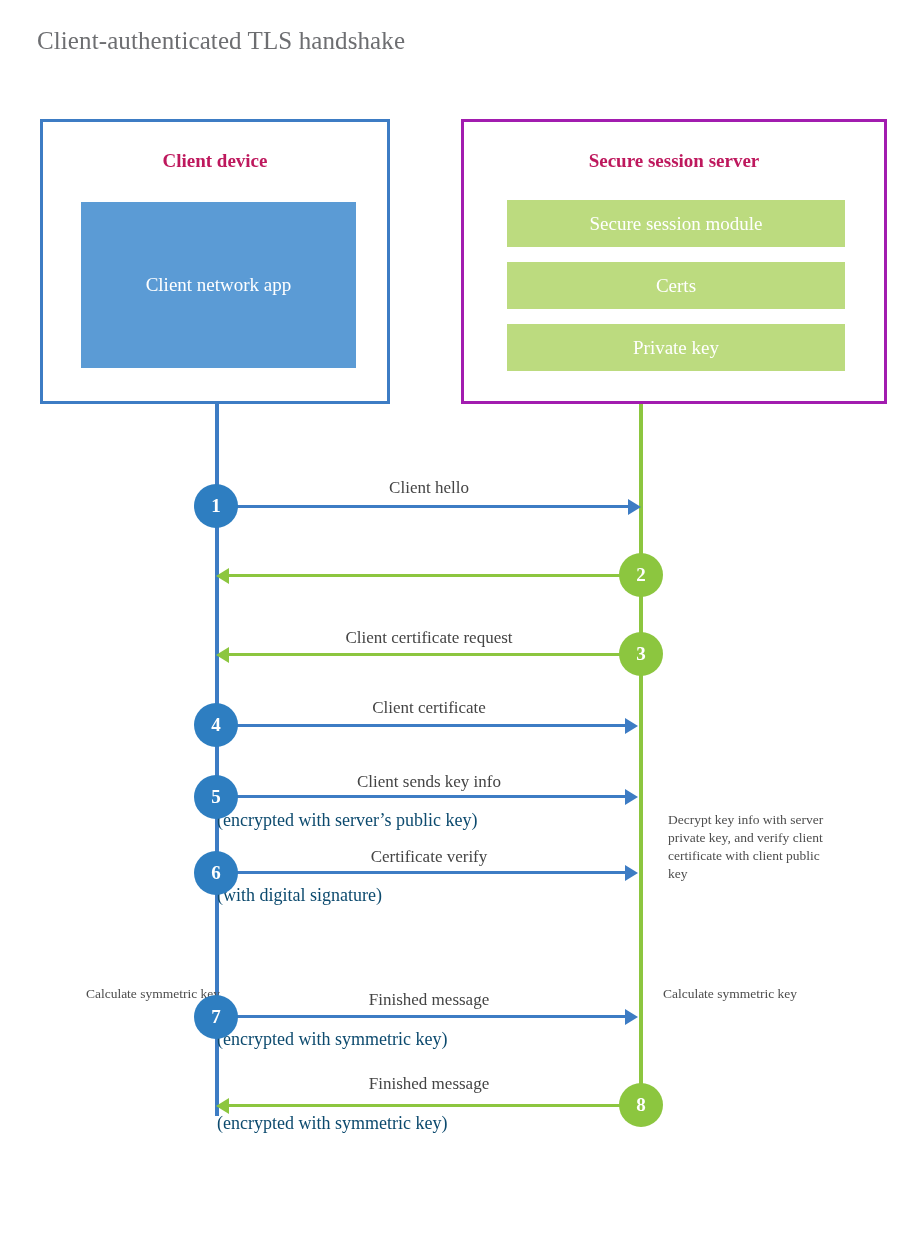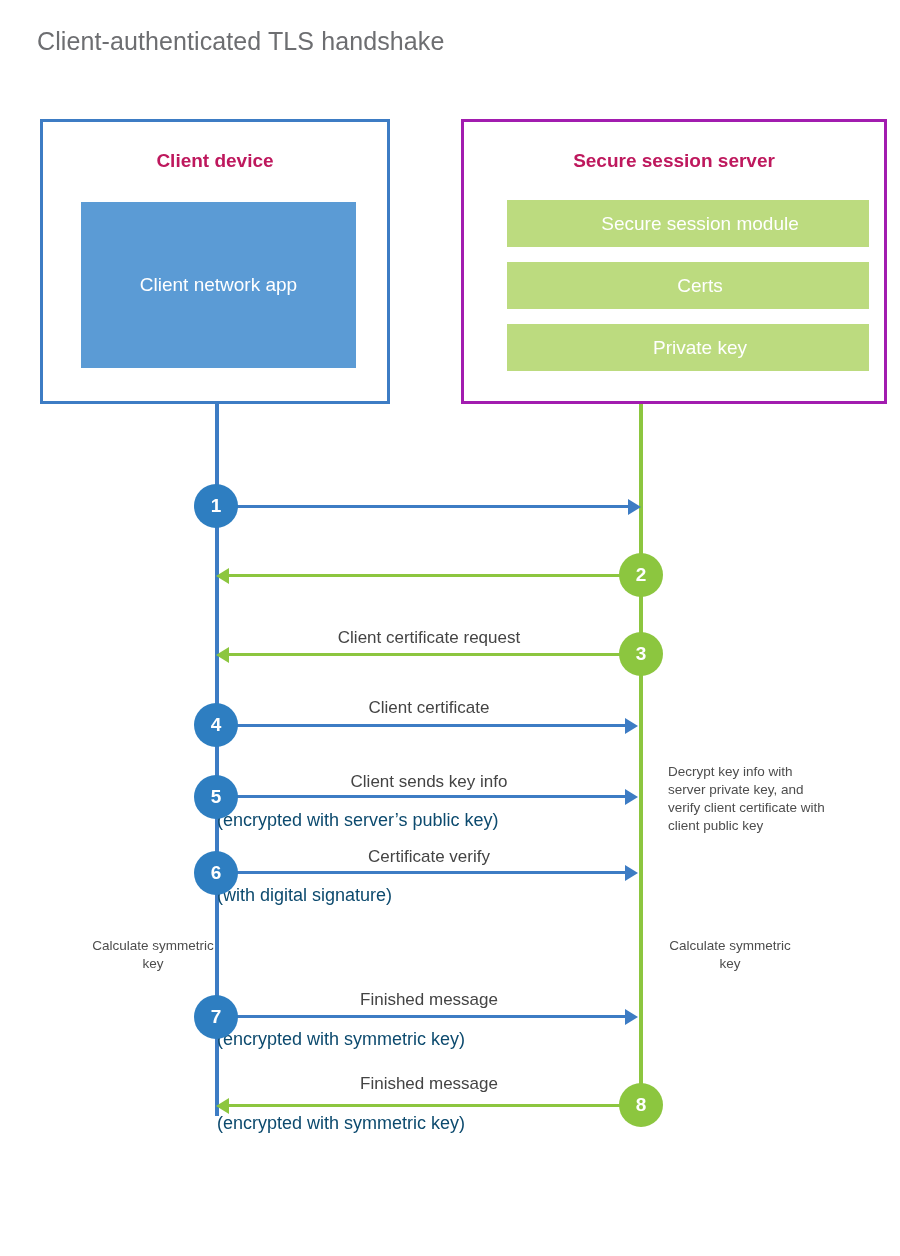--- a/index.html
+++ b/index.html
@@ -3,21 +3,21 @@
 <meta charset="utf-8">
 <style>
   html,body{margin:0;padding:0;}
   body{
     width:900px;height:1256px;
     background:#ffffff;
     font-family:"Liberation Sans", sans-serif;
     color:#3b3b3b;
     overflow:hidden;
   }
-  #stage{position:relative;width:864px;height:1256px;}
+  #stage{position:relative;width:864px;height:1256px;font-family:Liberation Serif, serif;}
 
   
   .page-title{
     position:absolute;left:37px;top:27px;
     font-size:25px;font-weight:400;color:#6d6e71;
     letter-spacing:.1px;white-space:nowrap;
   }
 
   
   .node-box{position:absolute;background:#fff;box-sizing:border-box;}
@@ -34,21 +34,21 @@
     position:absolute;left:38px;top:80px;width:275px;height:166px;
     background:#5b9bd5;color:#ffffff;
     display:flex;align-items:center;justify-content:center;text-align:center;
     font-size:19px;font-weight:400;line-height:26px;
   }
 
   .server-bar{
     position:absolute;left:43px;width:338px;height:47px;
     background:#bcdb7f;color:#ffffff;
     display:flex;align-items:center;justify-content:center;
-    font-size:19px;font-weight:400;padding-left:24px;
+    font-size:19px;font-weight:400;
   }
   .sb1{top:78px;}
   .sb2{top:140px;}
   .sb3{top:202px;}
 
   
   .lifeline{position:absolute;width:4px;}
   .lifeline-client{left:215px;top:404px;height:712px;background:#3d7cc4;}
   .lifeline-server{left:639px;top:404px;height:700px;background:#8cc63f;}
 
@@ -85,21 +85,21 @@
   }
   .msg-sub{
     position:absolute;text-align:left;
     font-size:18px;font-weight:400;color:#0c4a6e;
     white-space:nowrap;
   }
 
   
   .side-note{
     position:absolute;font-size:13.5px;line-height:18px;
-    color:#4d4d4d;font-weight:400;
+    color:#4d4d4d;font-weight:400;margin-top:48px;
   }
   .note-center{text-align:center;}
   .note-left{text-align:left;}
 </style>
 </head>
 <body>
 
 <div id="stage">
 
   <div class="page-title">Client-authenticated TLS handshake</div>
@@ -112,20 +112,21 @@
   <div class="node-box server-box">
     <div class="box-title">Secure session server</div>
     <div class="server-bar sb1">Secure session module</div>
     <div class="server-bar sb3">Private key</div>
     <div class="server-bar sb2">Certs</div>
   </div>
 
   <div class="lifeline lifeline-client"></div>
   <div class="lifeline lifeline-server"></div>
 
+  <div class="msg-label" style="left:217px;top:478px;width:424px;">Client hello</div>
   <div class="msg-line msg-blue" style="left:217px;top:505px;width:412px;"></div>
   <div class="arrow-head arrow-right-blue" style="left:628px;top:499px;"></div>
   <div class="step-circle step-blue" style="left:194px;top:484px;">1</div>
 
   <div class="msg-line msg-green" style="left:228px;top:574px;width:413px;"></div>
   <div class="arrow-head arrow-left-green" style="left:216px;top:568px;"></div>
   <div class="step-circle step-green" style="left:619px;top:553px;">2</div>
 
   <div class="msg-label" style="left:217px;top:628px;width:424px;">Client certificate request</div>
   <div class="msg-line msg-green" style="left:228px;top:653px;width:413px;"></div>

